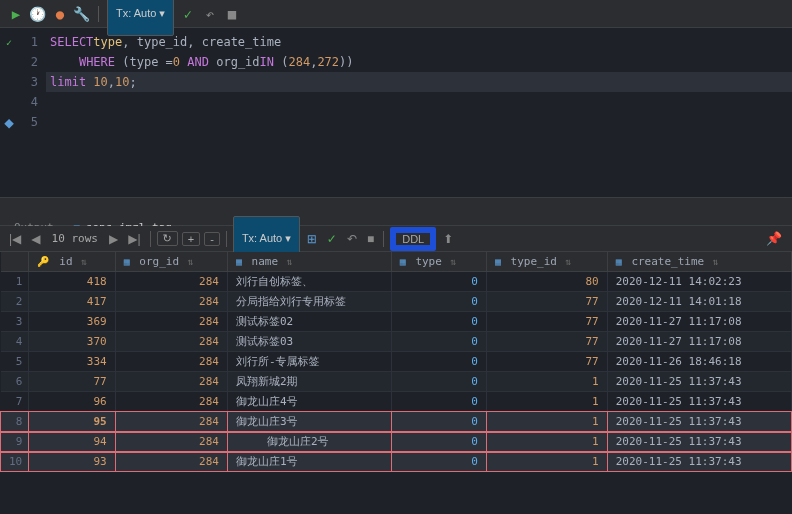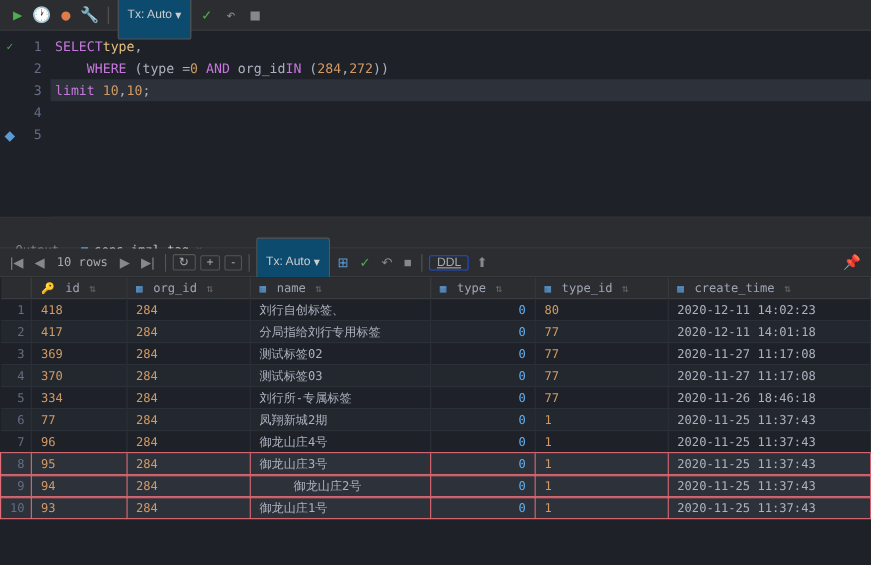--- a/index.html
+++ b/index.html
@@ -168,27 +168,26 @@
       background: none;
       border: 1px solid #555;
       color: #aaa;
       padding: 0px 5px;
       font-size: 11px;
       cursor: pointer;
       border-radius: 2px;
     }
     .ddl-btn {
       background: none;
-      border: 1px solid #1d4ed8;
+      border: 6px solid #1d4ed8;
       color: #aaa;
       padding: 0px 6px;
       font-size: 11px;
       cursor: pointer;
       border-radius: 2px;
-      text-decoration: underline;
     }
     .pin-btn {
       color: #888;
       font-size: 13px;
       cursor: pointer;
       margin-left: auto;
     }
 
     
     .data-table-wrap {
@@ -225,21 +224,21 @@
       margin-left: 2px;
     }
     td {
       padding: 2px 8px;
       border-right: 1px solid #2c313a;
       border-bottom: 1px solid #2c313a;
       white-space: nowrap;
       color: #abb2bf;
     }
     td.num-val {
-      text-align: left;
+      text-align: right;
       color: #d19a66;
     }
     td.zero-val {
       text-align: right;
       color: #61afef;
     }
     tr.row-even { background: #1e2228; }
     tr.row-odd { background: #23272e; }
     tr.row-selected {
       background: #2c313a;
@@ -285,20 +284,21 @@
     <div>2</div>
     <div>3</div>
     <div>4</div>
     <div>5</div>
   </div>
   <div class="code-content">
     <div class="code-line">
       <span class="kw">SELECT</span>
       <span style="color:#e5c07b">type</span>
       <span>,&nbsp;</span>
+      <span>type_id, create_time</span>
     </div>
     <div class="code-line">
       <span>&nbsp;&nbsp;&nbsp;&nbsp;</span>
       <span class="kw">WHERE</span>
       <span>&nbsp;(type = </span>
       <span class="num">0</span>
       <span>&nbsp;</span>
       <span class="kw">AND</span>
       <span>&nbsp;org_id </span>
       <span class="kw">IN</span>
@@ -453,21 +453,21 @@
             <td class="row-num">7</td>
             <td class="num-val">96</td>
             <td class="num-val">284</td>
             <td>御龙山庄4号</td>
             <td class="zero-val">0</td>
             <td class="num-val">1</td>
             <td>2020-11-25 11:37:43</td>
           </tr>
           <tr class="row-selected" style="outline: rgb(224, 108, 117) solid 1px;">
             <td class="row-num" style="border-left: 1px solid rgb(224, 108, 117); border-right: 1px solid rgb(224, 108, 117); border-top: 1px solid rgb(224, 108, 117);">8</td>
-            <td class="num-val" style="border-left: 1px solid rgb(224, 108, 117); border-right: 1px solid rgb(224, 108, 117); border-top: 1px solid rgb(224, 108, 117);">95</td>
+            <td class="num-val" style="border-left: 1px solid rgb(224, 108, 117); border-right: 1px solid rgb(224, 108, 117); border-top: 1px solid rgb(224, 108, 117); font-weight: bold;">95</td>
             <td class="num-val" style="border-left: 1px solid rgb(224, 108, 117); border-right: 1px solid rgb(224, 108, 117); border-top: 1px solid rgb(224, 108, 117);">284</td>
             <td style="border-left: 1px solid rgb(224, 108, 117); border-right: 1px solid rgb(224, 108, 117); border-top: 1px solid rgb(224, 108, 117);">御龙山庄3号</td>
             <td class="zero-val" style="border-left: 1px solid rgb(224, 108, 117); border-right: 1px solid rgb(224, 108, 117); border-top: 1px solid rgb(224, 108, 117);">0</td>
             <td class="num-val" style="border-left: 1px solid rgb(224, 108, 117); border-right: 1px solid rgb(224, 108, 117); border-top: 1px solid rgb(224, 108, 117);">1</td>
             <td style="border-left: 1px solid rgb(224, 108, 117); border-right: 1px solid rgb(224, 108, 117); border-top: 1px solid rgb(224, 108, 117);">2020-11-25 11:37:43</td>
           </tr>
           <tr class="row-selected" style="outline: rgb(224, 108, 117) solid 1px;">
             <td class="row-num" style="border-left: 1px solid rgb(224, 108, 117); border-right: 1px solid rgb(224, 108, 117);">9</td>
             <td class="num-val" style="border-left: 1px solid rgb(224, 108, 117); border-right: 1px solid rgb(224, 108, 117);">94</td>
             <td class="num-val" style="border-left: 1px solid rgb(224, 108, 117); border-right: 1px solid rgb(224, 108, 117);">284</td>

